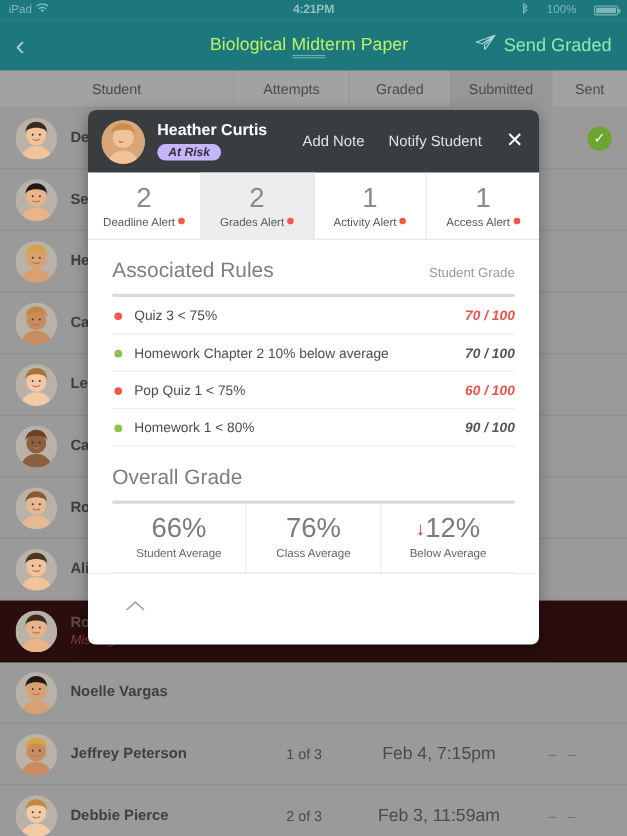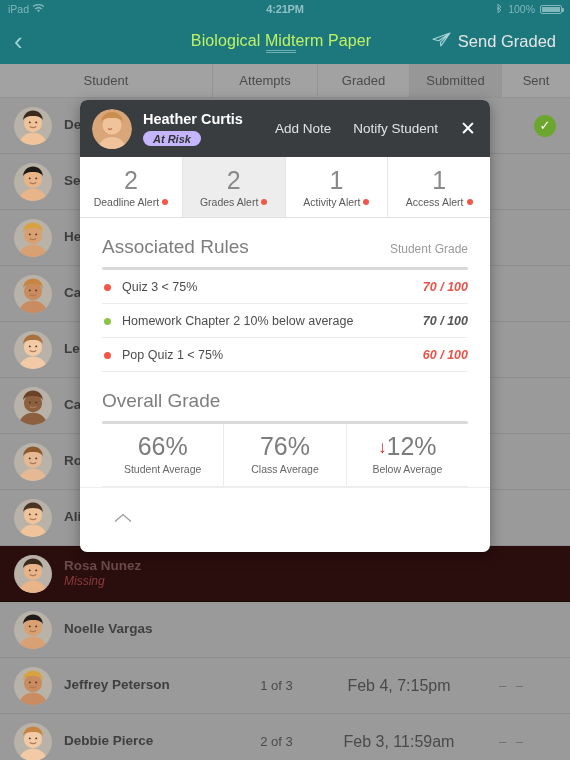--- a/index.html
+++ b/index.html
@@ -17,21 +17,21 @@
     font-size: 10.5px; display: flex; align-items: center;
     padding: 0 8px; position: relative;
   }
   .sb-left { display: flex; align-items: center; gap: 4px; }
   .sb-center {
     position: absolute; left: 0; right: 0; text-align: center;
     font-size: 11px; color: #8fc1c5; font-weight: bold;
     letter-spacing: -0.2px; pointer-events: none;
   }
   .sb-right {
-    margin-left: auto; display: flex; align-items: center; gap: 5px;
+    margin-left: auto; display: flex; align-items: center; gap: 16px;
     position: relative; z-index: 2;
   }
   .batt {
     width: 22px; height: 9px; border: 1px solid #7fb7bb; border-radius: 2px;
     position: relative; display: inline-block;
   }
   .batt::after {
     content: ""; position: absolute; right: -3px; top: 2.5px;
     width: 2px; height: 4px; background: #7fb7bb; border-radius: 0 1px 1px 0;
   }
@@ -48,21 +48,21 @@
     color: #bef264; font-size: 16px; font-weight: 300; letter-spacing: 0.1px;
     pointer-events: none;
   }
   .nav-title-underline {
     position: absolute; left: 50%; transform: translateX(-50%);
     bottom: -3px; width: 30px; border-top: 1px solid #6fb0b4;
     border-bottom: 1px solid #6fb0b4; height: 3px;
   }
   .nav-send {
     margin-left: auto; display: flex; align-items: flex-end; gap: 7px;
-    color: #e5e5e5; font-size: 16.5px; font-weight: 300; position: relative; z-index: 2;
+    color: #86efac; font-size: 16.5px; font-weight: 300; position: relative; z-index: 2;
   }
 
   
   .colbar {
     height: 34px; background: #a2a2a2; display: flex; align-items: stretch;
     border-bottom: 1px solid #949494;
   }
   .col {
     display: flex; align-items: center; justify-content: center;
     font-size: 13px; color: #4b4b4b;
@@ -503,20 +503,25 @@
           <div class="rule-row">
             <div class="rule-dot green"></div>
             <div class="rule-label">Homework Chapter 2 10% below average</div>
             <div class="rule-grade">70 / 100</div>
           </div>
           <div class="rule-row">
             <div class="rule-dot"></div>
             <div class="rule-label">Pop Quiz 1 &lt; 75%</div>
             <div class="rule-grade bad">60 / 100</div>
           </div>
+          <div class="rule-row">
+            <div class="rule-dot green"></div>
+            <div class="rule-label">Homework 1 &lt; 80%</div>
+            <div class="rule-grade">90 / 100</div>
+          </div>
         </div>
 
       <div class="sec-head">
         <div class="sec-title">Overall Grade</div>
       </div>
       <div class="sec-rule"></div>
       <div class="grid3" id="grade-cells">
           <div class="g-cell">
             <div class="g-val">66%</div>
             <div class="g-lbl">Student Average</div>

